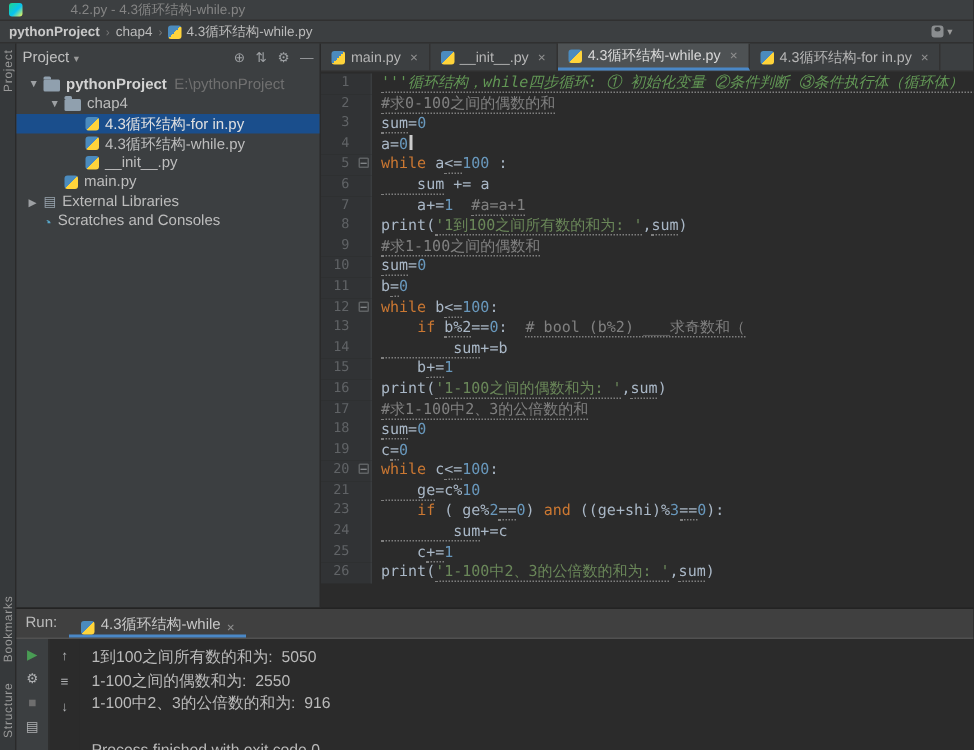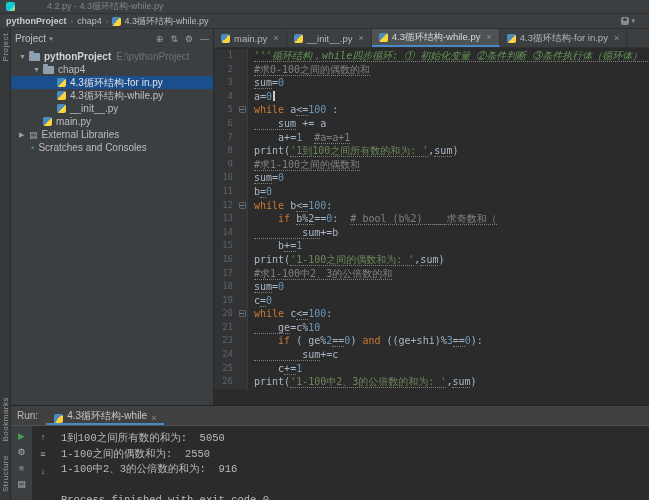--- a/index.html
+++ b/index.html
@@ -64,21 +64,21 @@
   
   .run-panel{height:95px;display:flex;flex-direction:column;border-top:1px solid #232323}
   .run-header{height:20px;background:#404040;display:flex;align-items:center;font-size:10px;border-bottom:1px solid #515151;padding-left:6px}
   .run-label{color:#bbbbbb;margin-right:8px}
   .run-tab{display:flex;align-items:flex-end;gap:4px;height:100%;padding:0 8px;border-bottom:2px solid #4a88c7;color:#c7c7c7}
   .run-tab .x{color:#8f8f8f;font-size:9px}
   .run-body{flex:1;display:flex;min-height:0}
   .rcol1{width:22px;background:#3c3f41;border-right:1px solid #2e2e2e;display:flex;flex-direction:column;align-items:center;gap:6px;padding-top:5px}
   .rcol2{width:20px;background:#2b2b2b;display:flex;flex-direction:column;align-items:center;gap:7px;padding-top:6px}
   .ricon{font-size:9px;color:#afb1b3;line-height:10px}
-  .console{flex:1;font-family:Liberation Mono, monospace;font-size:10.5px;color:#bababa;padding:5px 0 0 8px;overflow:hidden}
+  .console{flex:1;font-family:Liberation Sans, sans-serif;font-size:10.5px;color:#bababa;padding:5px 0 0 8px;overflow:hidden}
   .out{height:15.5px;line-height:15.5px;white-space:pre}
 </style>
 </head>
 <body>
 
 <div class="titlebar">
   <span class="logo"></span>
   <span class="win-title">4.2.py - 4.3循环结构-while.py</span>
 </div>
 

